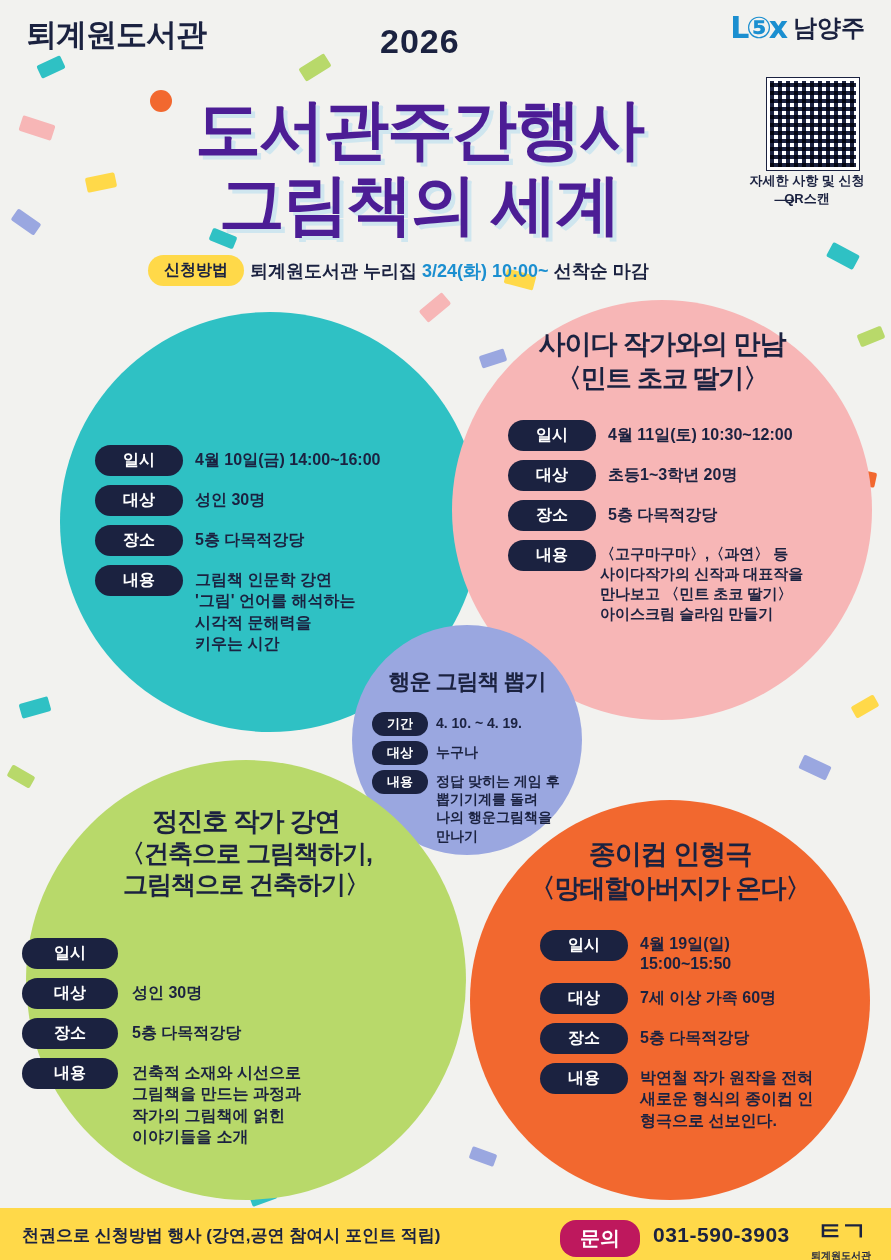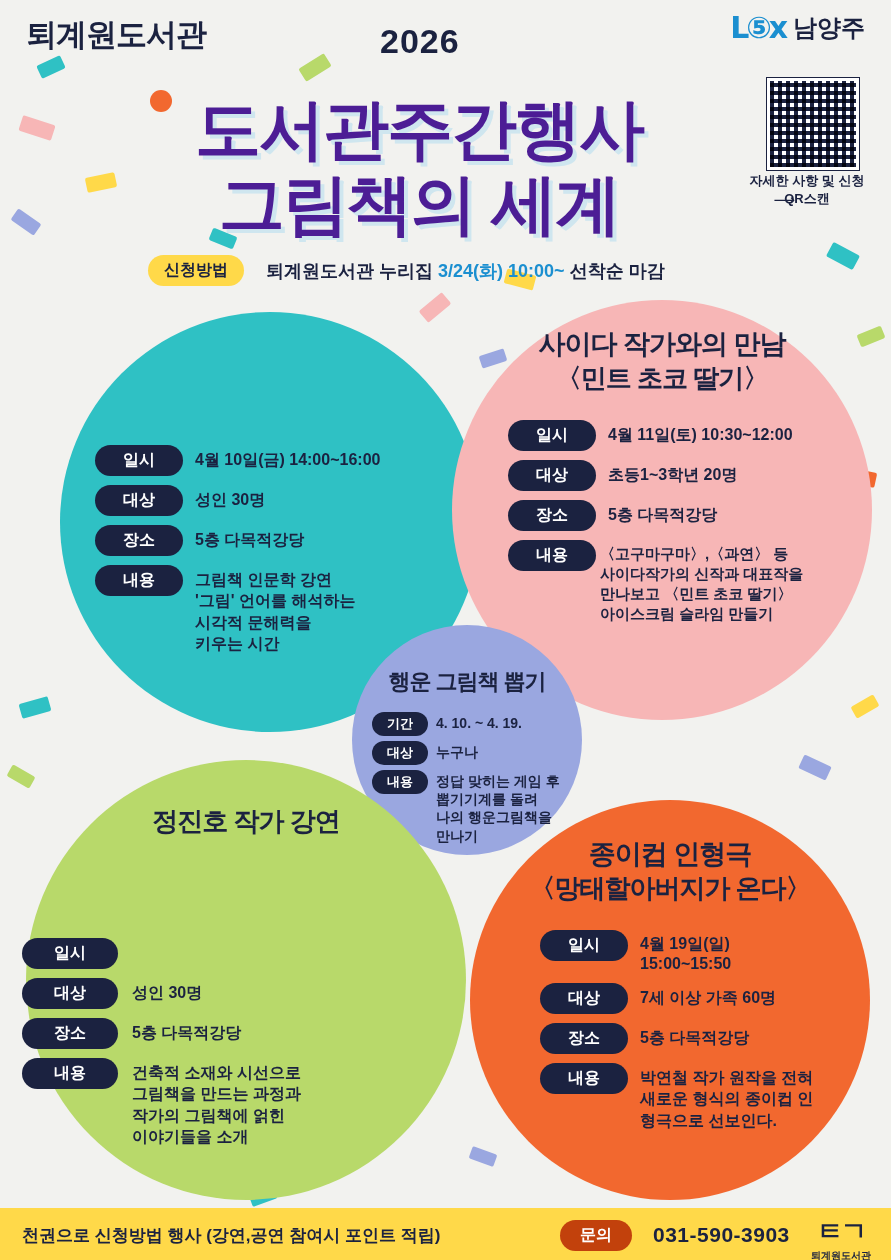--- a/index.html
+++ b/index.html
@@ -53,21 +53,21 @@
     border:3px solid #fff;outline:1px solid #1b2240;
   }
   .qr-cap{
     position:absolute;right:14px;top:172px;width:140px;text-align:center;
     font-size:13px;font-weight:bold;color:#1b2240;line-height:1.35;
   }
   .qr-arrow{position:absolute;right:96px;top:191px;font-size:15px;color:#1b2240;}
 
   
   .apply{
-    position:absolute;left:148px;top:255px;display:flex;align-items:center;gap:22px;
+    position:absolute;left:148px;top:255px;display:flex;align-items:center;gap:6px;
   }
   .apply-pill{
     background:#ffd949;border-radius:18px;padding:5px 16px;
     font-size:16px;font-weight:bold;color:#1b2240;
   }
   .apply-text{font-size:18px;font-weight:bold;color:#1b2240;}
   .apply-text .hl{color:#1b8fd0;}
 
   
   .circle{position:absolute;border-radius:50%;}
@@ -96,22 +96,22 @@
 
   
   .footer{
     position:absolute;left:0;bottom:0;width:891px;height:52px;background:#ffd949;
   }
   .footer-text{
     position:absolute;left:22px;top:16px;font-size:17px;font-weight:bold;color:#1b2240;
   }
   .inq-pill{
     position:absolute;left:560px;top:12px;
-    background:#c2410c;color:#fff;border-radius:16px;
-    font-size:16px;font-weight:bold;padding:5px 20px;
+    background:#be185d;color:#fff;border-radius:16px;
+    font-size:20px;font-weight:bold;padding:5px 20px;
   }
   .inq-num{
     position:absolute;left:653px;top:15px;font-size:21px;font-weight:bold;color:#1b2240;
     letter-spacing:0.5px;
   }
   .foot-logo{
     position:absolute;right:20px;top:6px;text-align:center;color:#1b2240;
   }
   .foot-logo .mark{font-size:26px;font-weight:bold;letter-spacing:-2px;}
   .foot-logo .nm{font-size:10px;font-weight:bold;}
@@ -236,20 +236,22 @@
       <span class="val" style="white-space:pre-line;margin-left:8px;font-size:14px;padding-top:2px;line-height:1.3;">정답 맞히는 게임 후
 뽑기기계를 돌려
 나의 행운그림책을
 만나기</span>
     </div>
   </div>
 
   <div class="circle c-green"></div>
   <div class="c-title" style="left:26px;top:805px;width:440px;font-size:26px;">
     <div>정진호 작가 강연</div>
+    <div style="font-size:25px;white-space:pre-line;">〈건축으로 그림책하기,
+그림책으로 건축하기〉</div>
   </div>
   <div class="rows" style="left:22px;top:938px;width:430px;">
     <div class="row">
       <span class="tag" style="width:96px;">일시</span>
     </div>
     <div class="row">
       <span class="tag" style="width:96px;">대상</span>
       <span class="val" style="white-space:pre-line;margin-left:14px;">성인 30명</span>
     </div>
     <div class="row">

